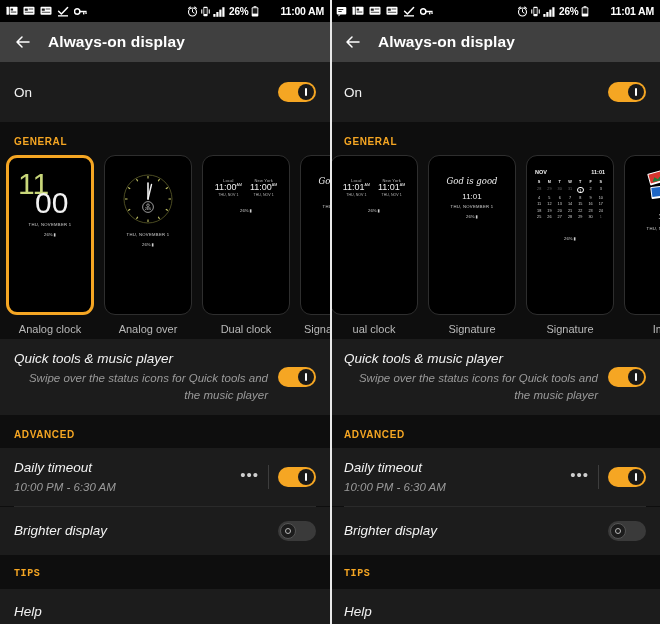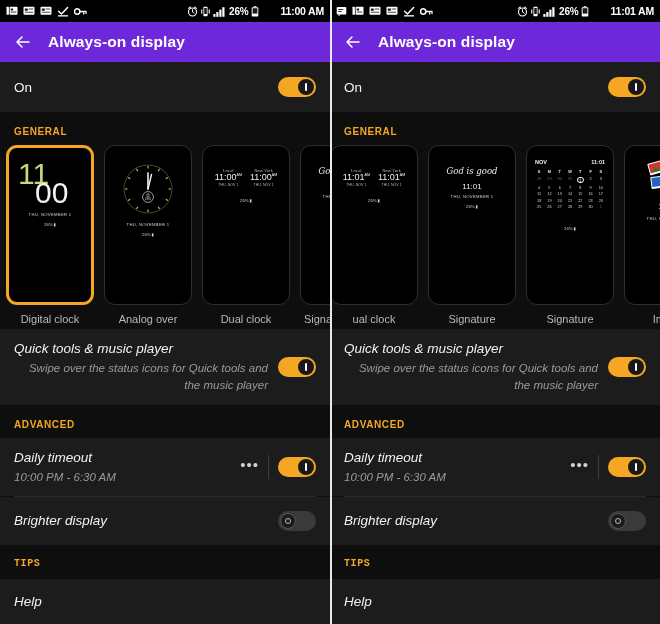--- a/index.html
+++ b/index.html
@@ -24,28 +24,28 @@
   .sb-left { display: flex; align-items: center; gap: 5px; flex: 1; }
   .sb-right { display: flex; align-items: center; gap: 3px; font-size: 10px; font-weight: bold; }
   .sb-ico { display: inline-flex; align-items: center; justify-content: center; }
   .sb-ico svg { display: block; }
   .sb-pct { font-size: 10px; letter-spacing: -0.2px; }
   .sb-time { font-size: 10.5px; letter-spacing: -0.2px; margin-left: 18px; }
 
   
   .appbar {
     height: 40px; display: flex; align-items: center;
-    padding: 0 14px; gap: 16px; background: #6d28d9;
+    padding: 0 14px; gap: 16px; background: #404040;
   }
   .back-ico { width: 18px; height: 18px; flex: none; }
   .appbar-title { color: #fff; font-size: 15.5px; font-weight: bold; letter-spacing: 0.1px; }
 
   
   .master-row {
-    height: 50px; display: flex; align-items: center; justify-content: space-between;
+    height: 60px; display: flex; align-items: center; justify-content: space-between;
     padding: 0 14px; background: #1c1c1c;
   }
   .master-label { color: #f2f2f2; font-size: 13.5px; }
 
   
   .toggle { width: 38px; height: 20px; border-radius: 10px; position: relative; flex: none; }
   .toggle.on  { background: #f5a623; }
   .toggle.off { background: #3a3a3a; }
   .knob {
     position: absolute; top: 2px; width: 16px; height: 16px; border-radius: 50%;
@@ -230,21 +230,21 @@
         <div class="thumbs" style="padding-left:6px">
           <div class="thumb-cell">
             <div class="phone selected">
               <div class="prev">
                 <div class="dg-h">11</div>
                 <div class="dg-m">00</div>
                 <div class="mini-date" style="top:64px">THU, NOVEMBER 1</div>
                 <div class="mini-batt" style="top:74px">26% ▮</div>
               </div>
             </div>
-            <div class="thumb-label">Digital clock</div>
+            <div class="thumb-label">Analog clock</div>
           </div>
           <div class="thumb-cell">
             <div class="phone">
               <div class="prev">
                 <div class="clock-face"><svg width="54" height="54" viewBox="0 0 54 54">
                     <circle cx="27" cy="27" r="24" fill="#000" stroke="#5d5d2a" stroke-width="0.8"></circle>
                     <line x1="27.0" y1="6.5" x2="27.0" y2="4.0" stroke="#c9c96a" stroke-width="1.1"></line>
                     <line x1="37.3" y1="9.2" x2="38.5" y2="7.1" stroke="#c9c96a" stroke-width="1.1"></line>
                     <line x1="44.8" y1="16.8" x2="46.9" y2="15.5" stroke="#c9c96a" stroke-width="1.1"></line>
                     <line x1="47.5" y1="27.0" x2="50.0" y2="27.0" stroke="#c9c96a" stroke-width="1.1"></line>

